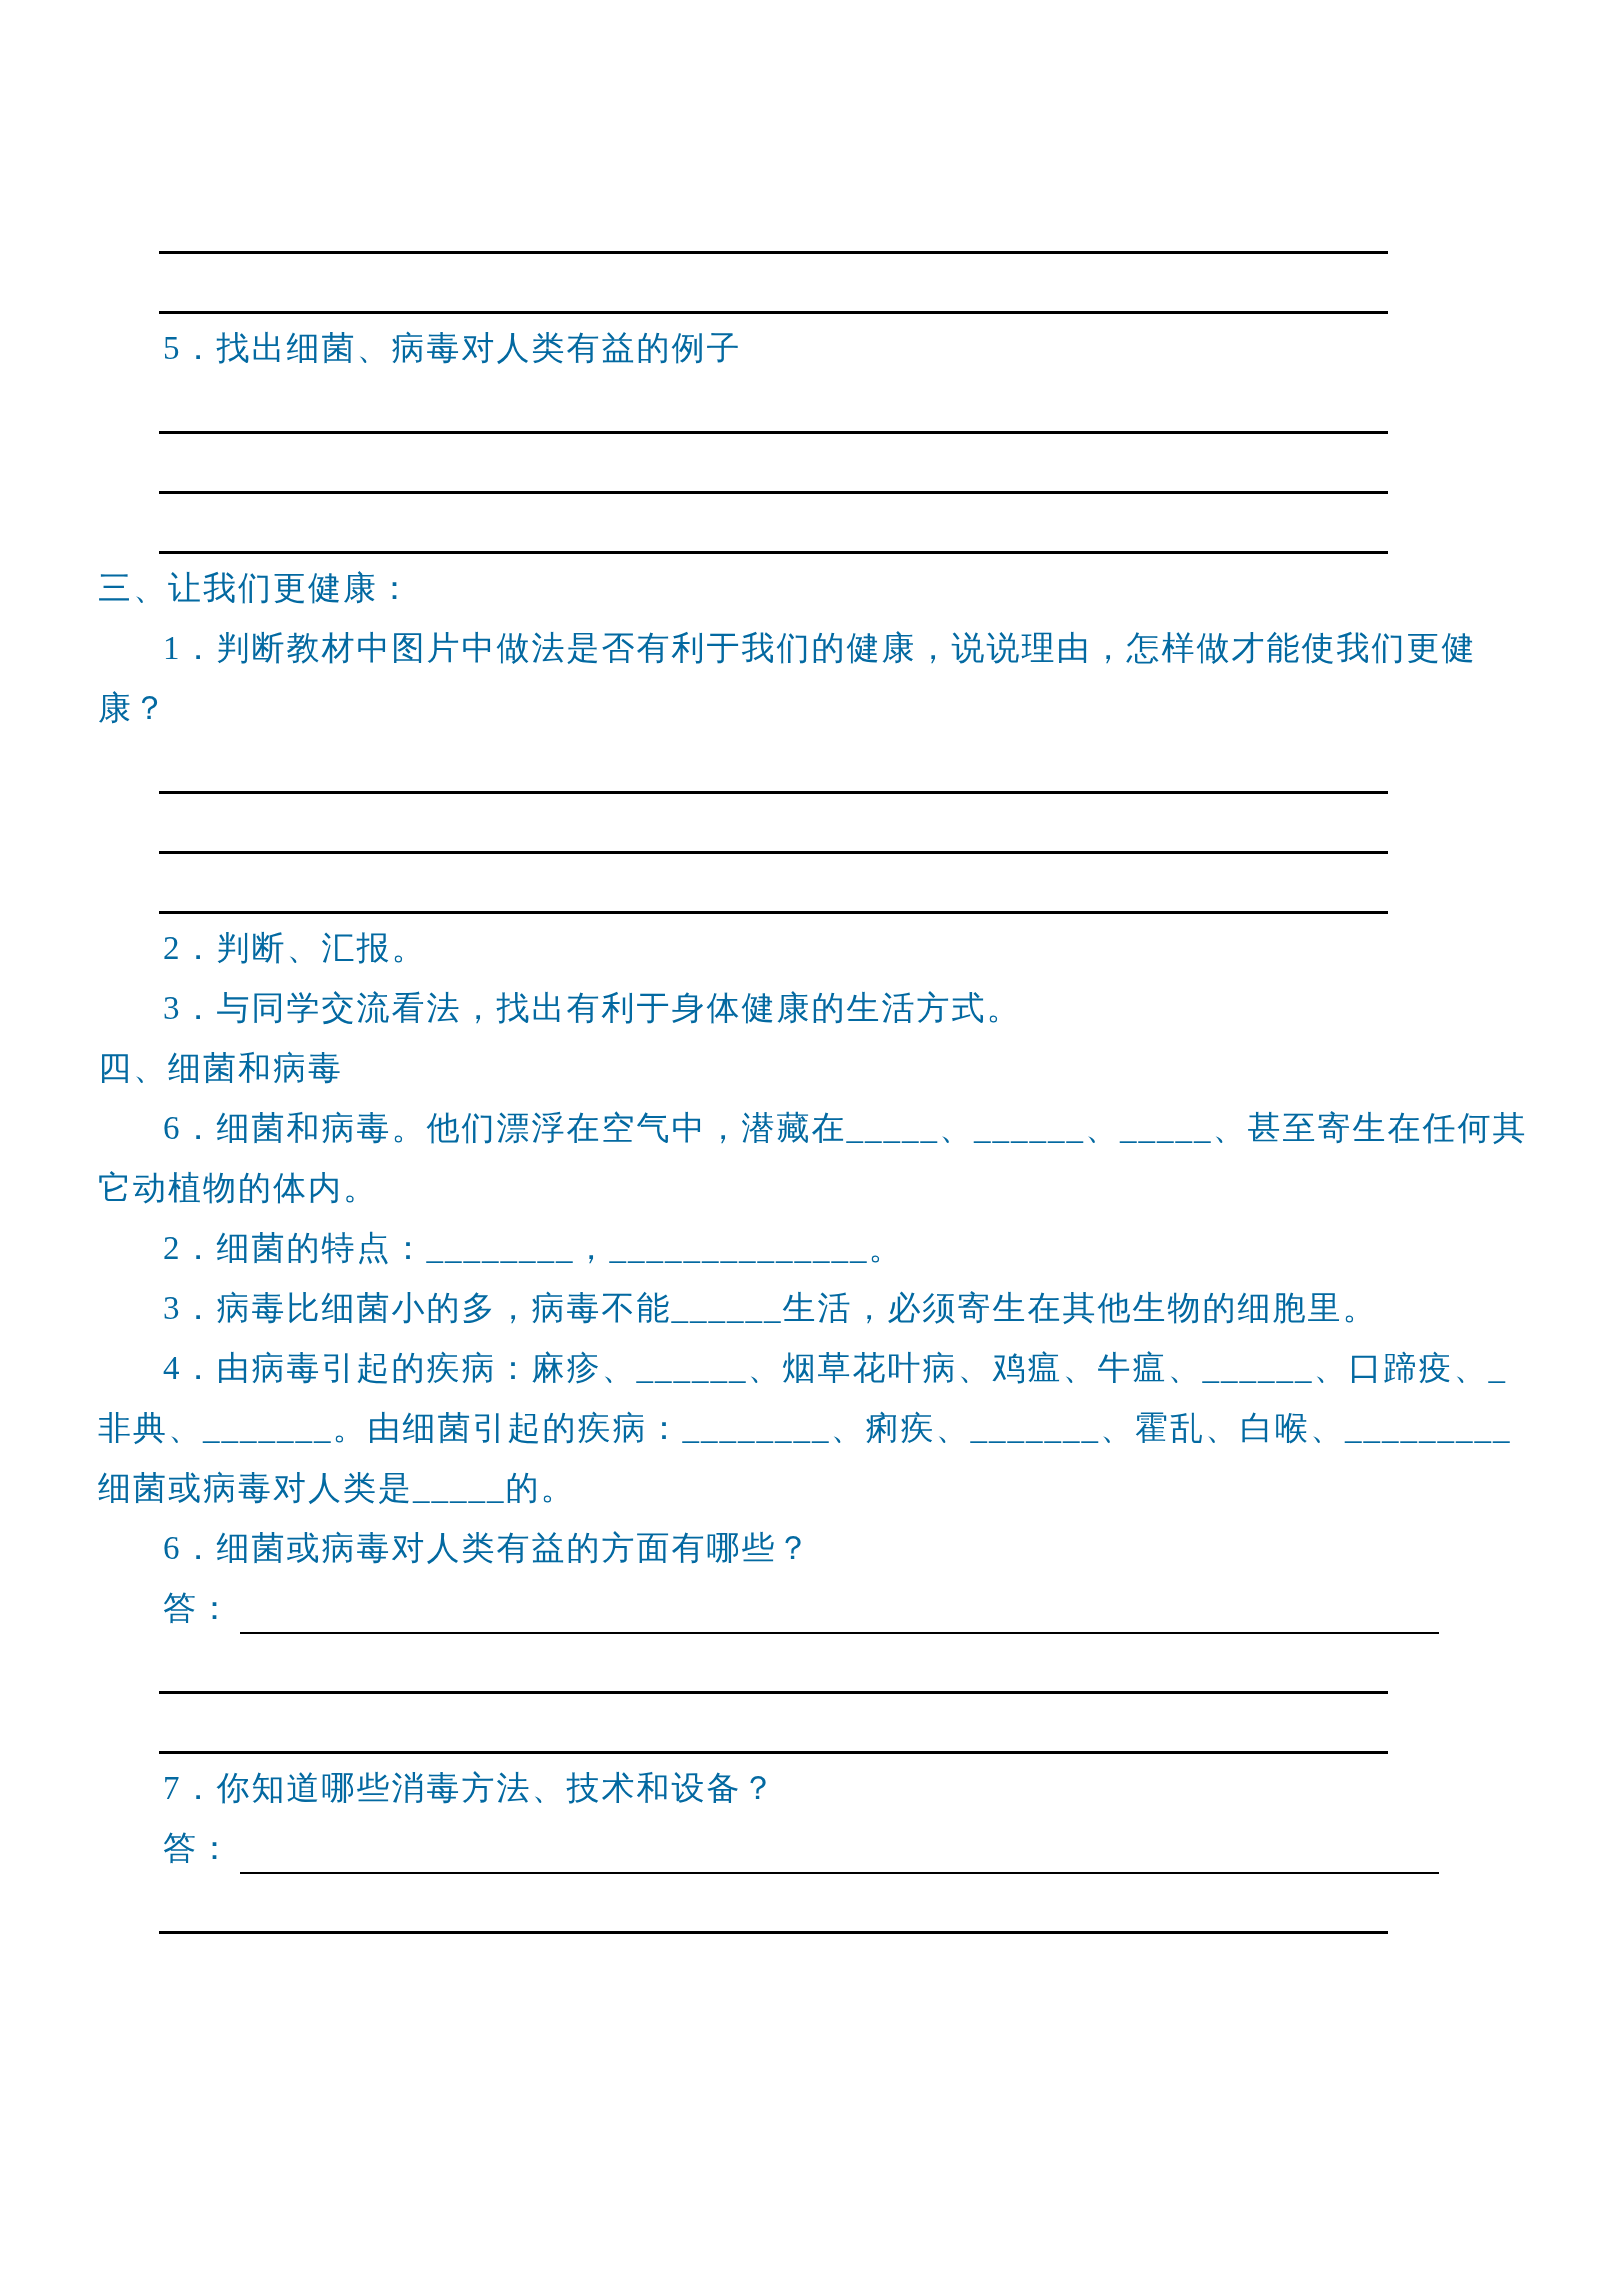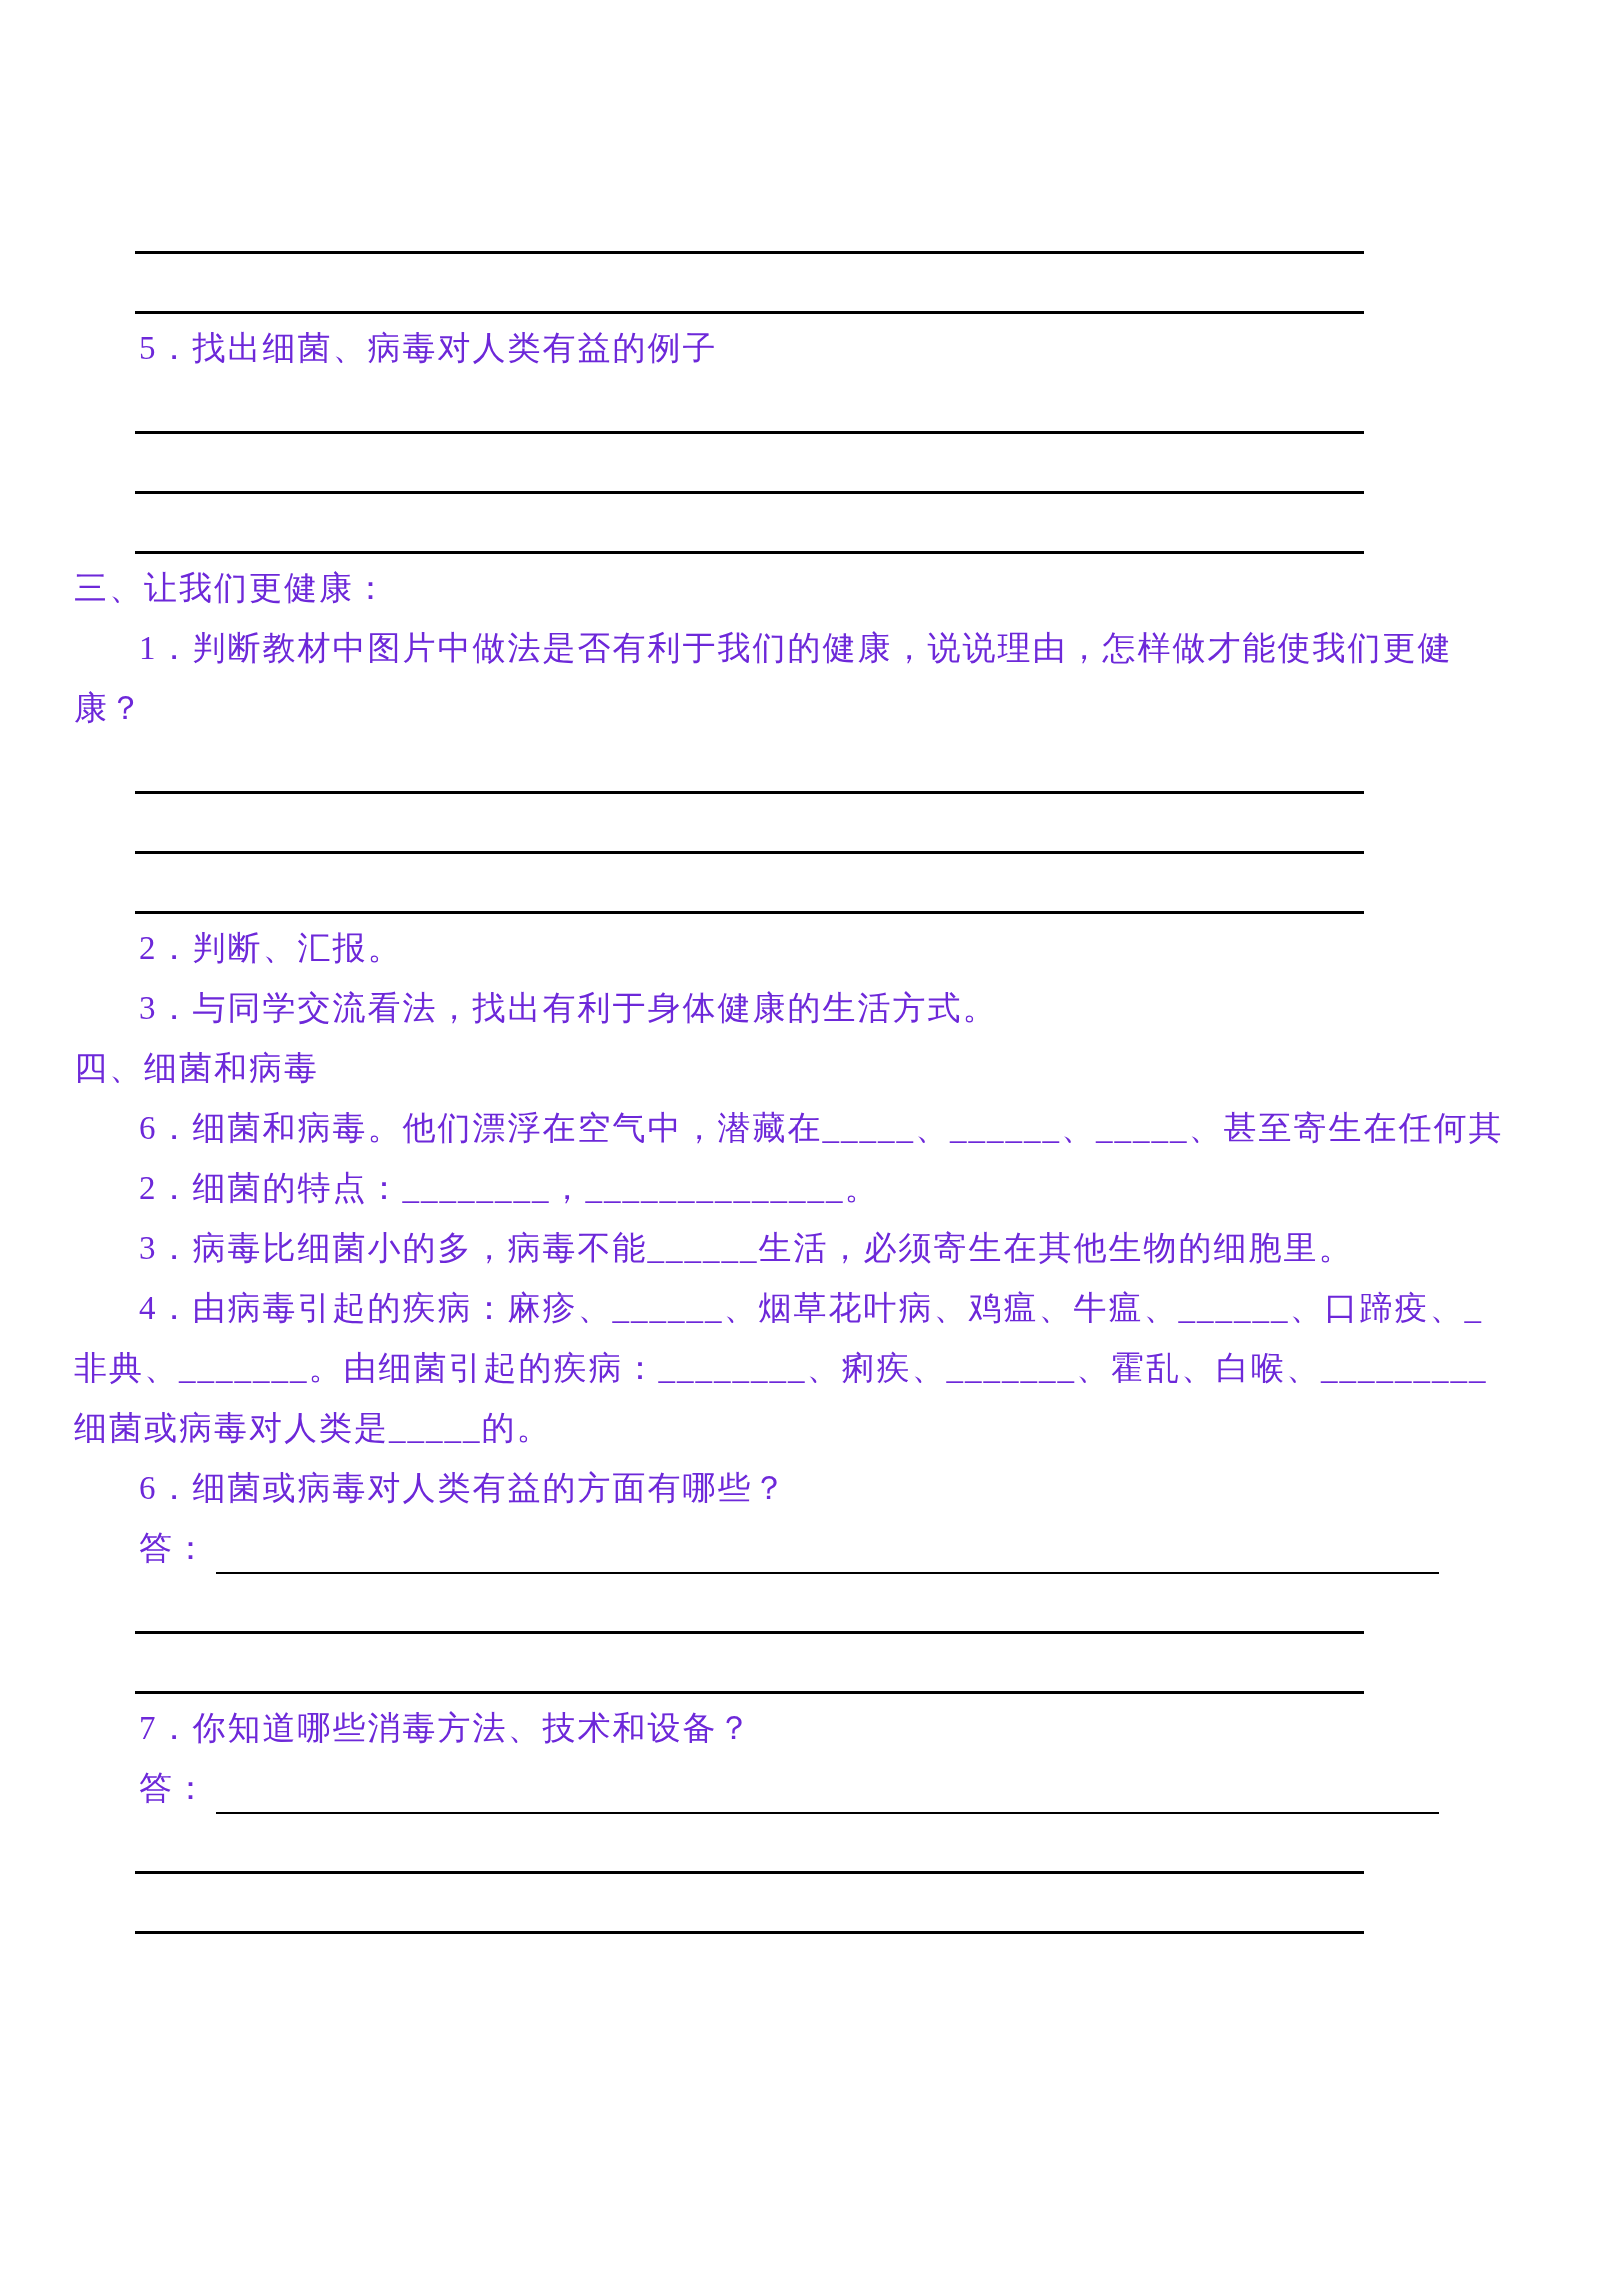--- a/index.html
+++ b/index.html
@@ -1,24 +1,24 @@
 <!DOCTYPE html>
 <html style="font-size:11px"><head>
 <meta charset="utf-8">
 <style>
   html,body{margin:0;padding:0;background:#ffffff;}
   .page{
     position:relative;
     width:1623px;height:1959px;
     box-sizing:border-box;
     background:#ffffff;
-    color:#6d28d9;
+    color:#0369a1;
     font-family:"Liberation Serif","DejaVu Serif",serif;
     font-size:33px;
-    padding:198px 151px 0 74px;
+    padding:198px 151px 0 98px;
     overflow:hidden;
   }
   .row{
     height:60px;line-height:60px;
     white-space:nowrap;
     letter-spacing:2px;
   }
   .indent{padding-left:65px;}
   .hr-row{height:60px;position:relative;}
   .hr{
@@ -83,20 +83,21 @@
   <div class="hr-row">
       <div class="hr"></div>
     </div>
 
   <div class="row indent">2．判断、汇报。</div>
   <div class="row indent">3．与同学交流看法，找出有利于身体健康的生活方式。</div>
 
   <div class="row">四、细菌和病毒</div>
 
   <div class="row indent">6．细菌和病毒。他们漂浮在空气中，潜藏在_____、______、_____、甚至寄生在任何其</div>
+  <div class="row">它动植物的体内。</div>
 
   <div class="row indent">2．细菌的特点：________，______________。</div>
 
   <div class="row indent">3．病毒比细菌小的多，病毒不能______生活，必须寄生在其他生物的细胞里。</div>
 
   <div class="row indent">4．由病毒引起的疾病：麻疹、______、烟草花叶病、鸡瘟、牛瘟、______、口蹄疫、_</div>
   <div class="row">非典、_______。由细菌引起的疾病：________、痢疾、_______、霍乱、白喉、_________</div>
 
   <div class="row">细菌或病毒对人类是_____的。</div>
 

